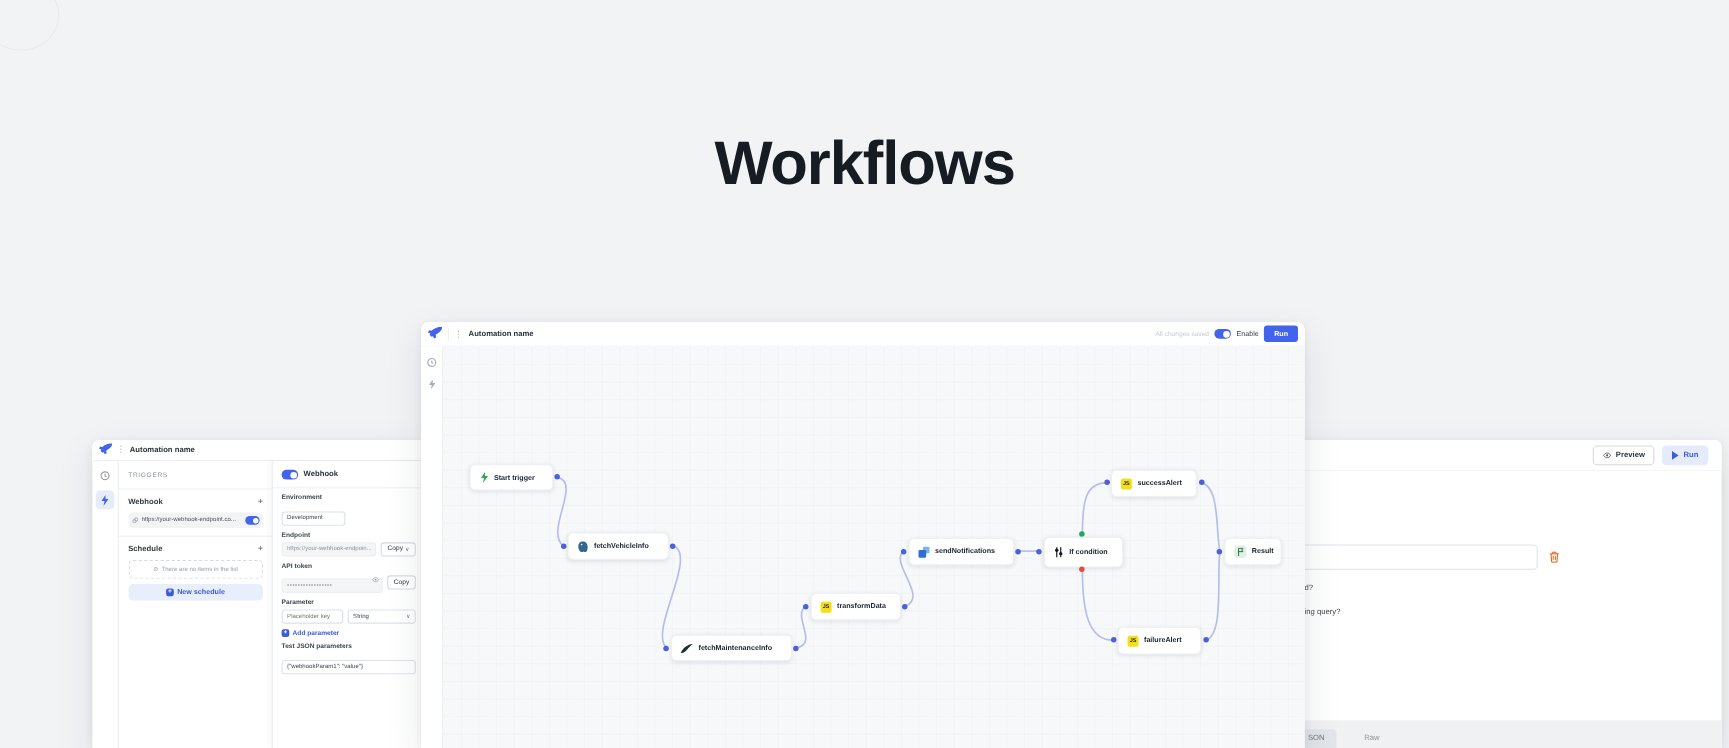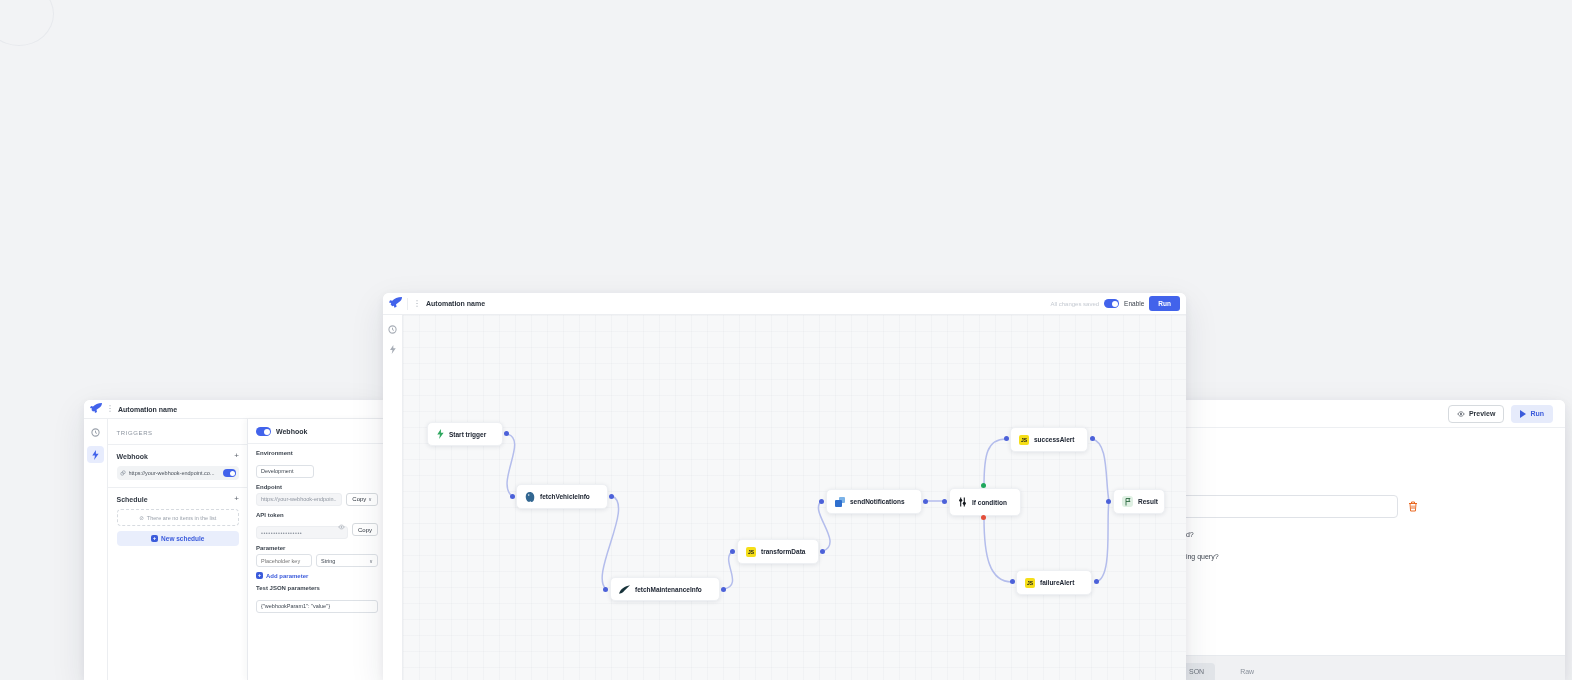--- a/index.html
+++ b/index.html
@@ -113,20 +113,21 @@
   .rw-tabs { position:absolute; left:0; right:0; top:256px; bottom:0; background:#f0f1f3; display:flex; align-items:flex-end; gap:14px; padding:0 0 0 18px; }
   .tab { height:17px; display:flex; align-items:center; padding:0 11px; font-size:7px; color:#6c737d; border-radius:4px 4px 0 0; }
   .tab.sel { background:#e2e5e9; }
   .tab.unsel { color:#8a919b; }
 </style>
 </head>
 <body>
 
 <div class="stage">
   <div class="decor-circle"></div>
+  <h1 class="page-title">Workflows</h1>
 
   <div class="window lw">
     <div class="topbar">
       <svg width="12" height="12" viewBox="0 0 12 12">
           <path d="M12 0C8 0 4.9 1.6 3 3.5L1 3l-1 2 2 .5L1.5 7 3 8.5 4.5 8l.5 2 2-1-.5-2.2C8.4 5.1 12 4 12 0z" fill="#4263eb"></path>
         </svg>
       <span class="dots">⋮</span>
       <span class="bar-title">Automation name</span>
     </div>
     <div class="lw-body">

